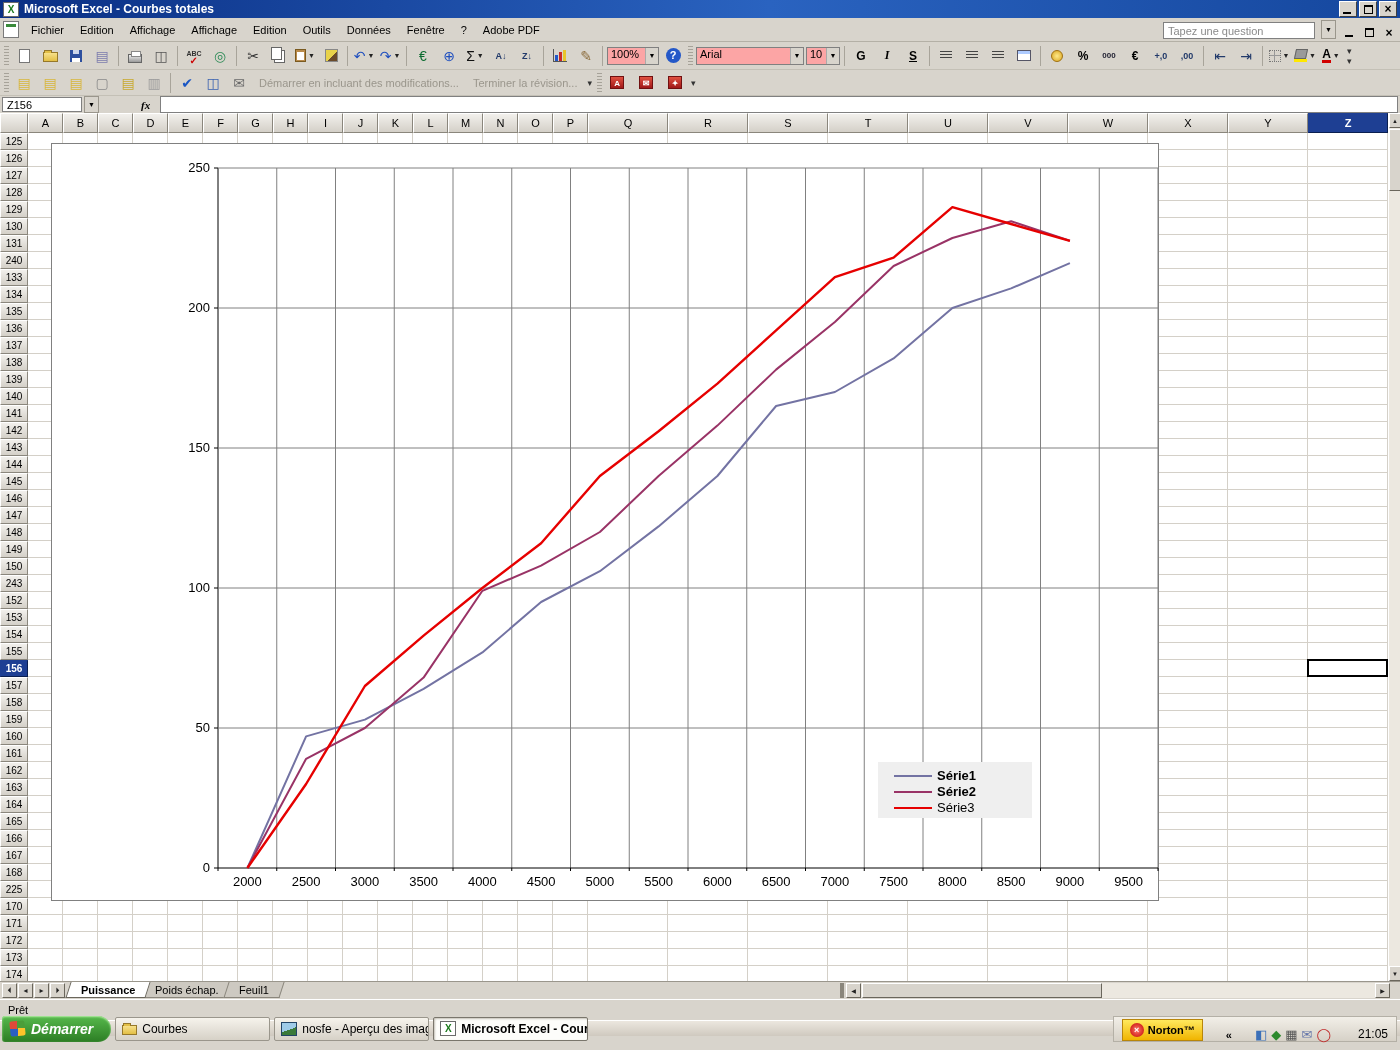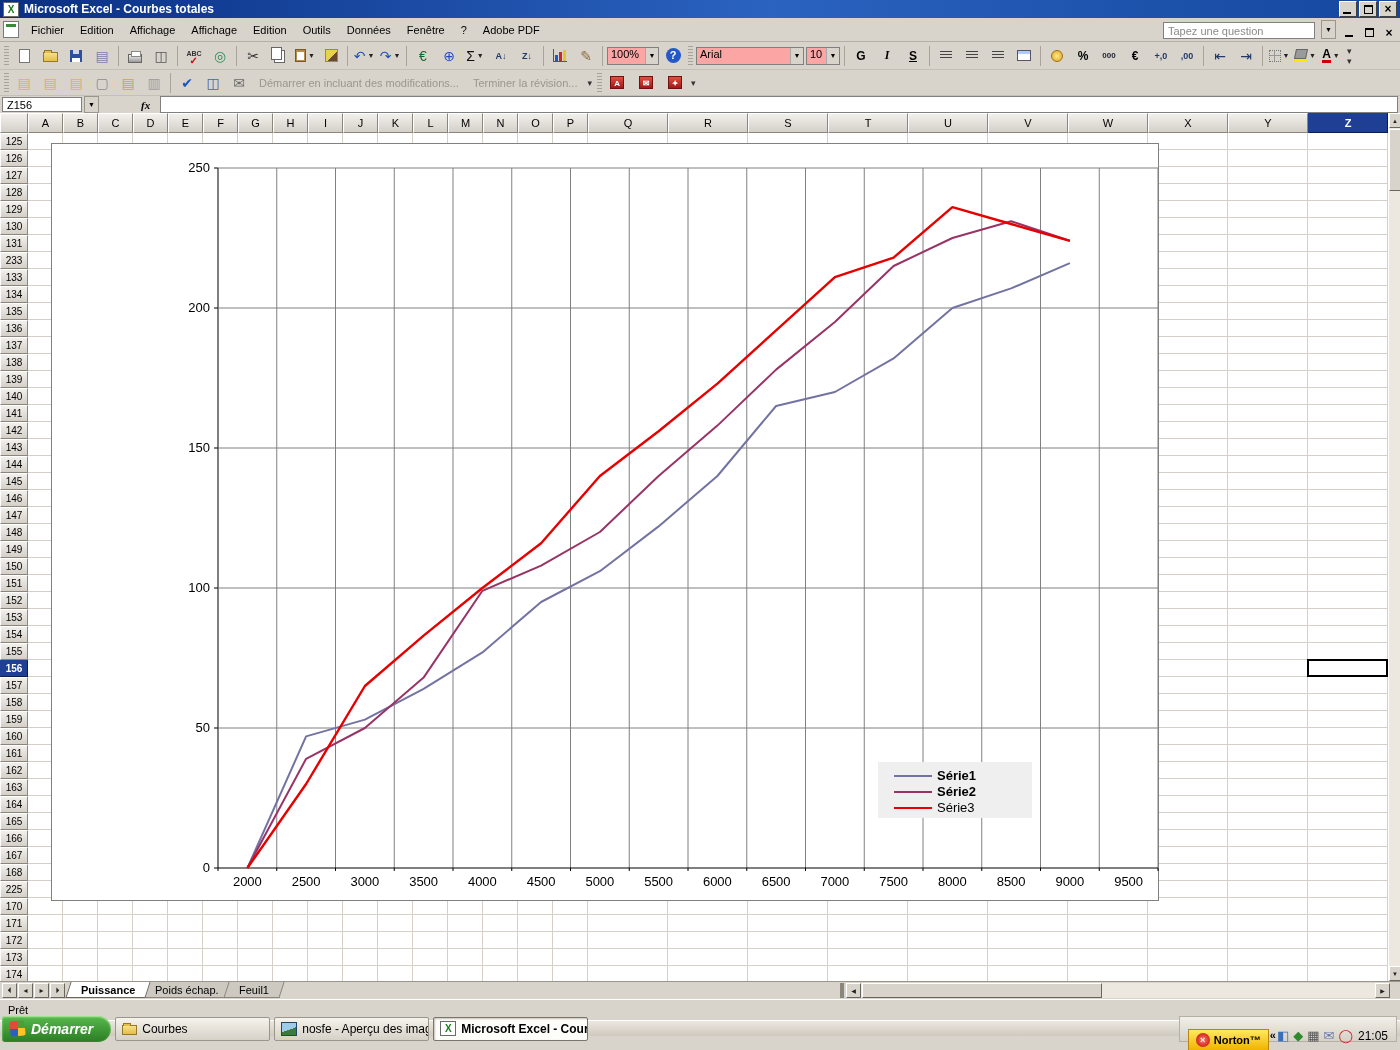--- a/index.html
+++ b/index.html
@@ -156,21 +156,21 @@
     border-radius:3px 13px 13px 3px;color:#fff;font-weight:bold;font-style:italic;font-size:14px;
     display:flex;align-items:center;gap:6px;padding:0 18px 0 8px;box-shadow:inset 0 1px 2px #b8f0a8;flex:0 0 auto}
   .flag{width:15px;height:15px;border-radius:2px;transform:rotate(-6deg);
     background:conic-gradient(#4b9e3a 0 25%,#ffc32a 25% 50%,#2a5fc4 50% 75%,#e04a3a 75%)}
   .taskbtn{height:24px;width:155px;background:linear-gradient(#f6f3ec,#d6d1c7);border:1px solid #9a968c;
     border-radius:2px;display:flex;align-items:center;gap:5px;padding:0 6px;font-size:12px;
     box-sizing:border-box;white-space:nowrap;overflow:hidden}
   .taskbtn.active{background:#fdfdfa;font-weight:bold;border-color:#7a766c;box-shadow:inset 1px 1px 2px #c4c0b6}
   .ti-image{width:14px;height:12px;background:linear-gradient(160deg,#9ecbe8 55%,#3a7a3a 55%);border:1px solid #246;flex:0 0 auto}
   .tray{margin-left:auto;height:26px;margin-right:3px;background:linear-gradient(#f2efe8,#d6d1c7);
-    border:1px solid #b4b0a6;display:flex;align-items:flex-start;gap:1px;padding:12px 8px;box-sizing:border-box}
+    border:1px solid #b4b0a6;display:flex;align-items:flex-end;gap:23px;padding:0 8px;box-sizing:border-box}
   .norton{height:20px;background:linear-gradient(#ffe95e,#f0b400);border:1px solid #b8860b;
     display:flex;align-items:center;gap:4px;padding:0 7px;font-weight:bold}
   .nx{width:14px;height:14px;border-radius:50%;background:radial-gradient(#ff7a6a,#c00000);
     color:#fff;font-size:9px;font-weight:bold;text-align:center;line-height:14px}
   .nx::before{content:"×"}
   .trayic{font-size:13px;line-height:13px}
   .clock{font-size:12px;padding-left:4px}
 </style>
 </head>
 <body>
@@ -464,40 +464,40 @@
     <span class="hcell ch sel" style="width: 80px;">Z</span>
   </div>
 <div class="rowhdrs" id="row-headers">
     <div class="hcell rh">125</div>
     <div class="hcell rh">126</div>
     <div class="hcell rh">127</div>
     <div class="hcell rh">128</div>
     <div class="hcell rh">129</div>
     <div class="hcell rh">130</div>
     <div class="hcell rh">131</div>
-    <div class="hcell rh">233</div>
+    <div class="hcell rh">240</div>
     <div class="hcell rh">133</div>
     <div class="hcell rh">134</div>
     <div class="hcell rh">135</div>
     <div class="hcell rh">136</div>
     <div class="hcell rh">137</div>
     <div class="hcell rh">138</div>
     <div class="hcell rh">139</div>
     <div class="hcell rh">140</div>
     <div class="hcell rh">141</div>
     <div class="hcell rh">142</div>
     <div class="hcell rh">143</div>
     <div class="hcell rh">144</div>
     <div class="hcell rh">145</div>
     <div class="hcell rh">146</div>
     <div class="hcell rh">147</div>
     <div class="hcell rh">148</div>
     <div class="hcell rh">149</div>
     <div class="hcell rh">150</div>
-    <div class="hcell rh">151</div>
+    <div class="hcell rh">243</div>
     <div class="hcell rh">152</div>
     <div class="hcell rh">153</div>
     <div class="hcell rh">154</div>
     <div class="hcell rh">155</div>
     <div class="hcell rh sel">156</div>
     <div class="hcell rh">157</div>
     <div class="hcell rh">158</div>
     <div class="hcell rh">159</div>
     <div class="hcell rh">160</div>
     <div class="hcell rh">161</div>

